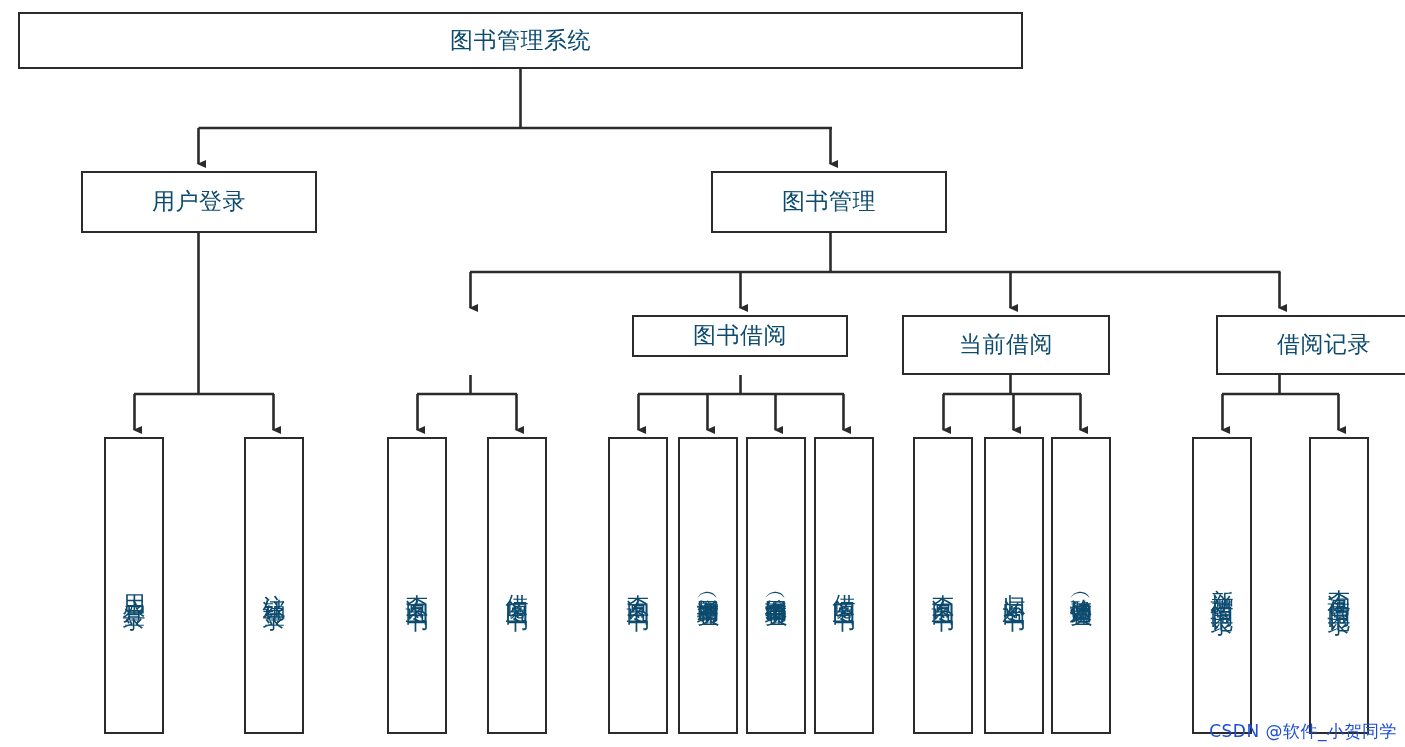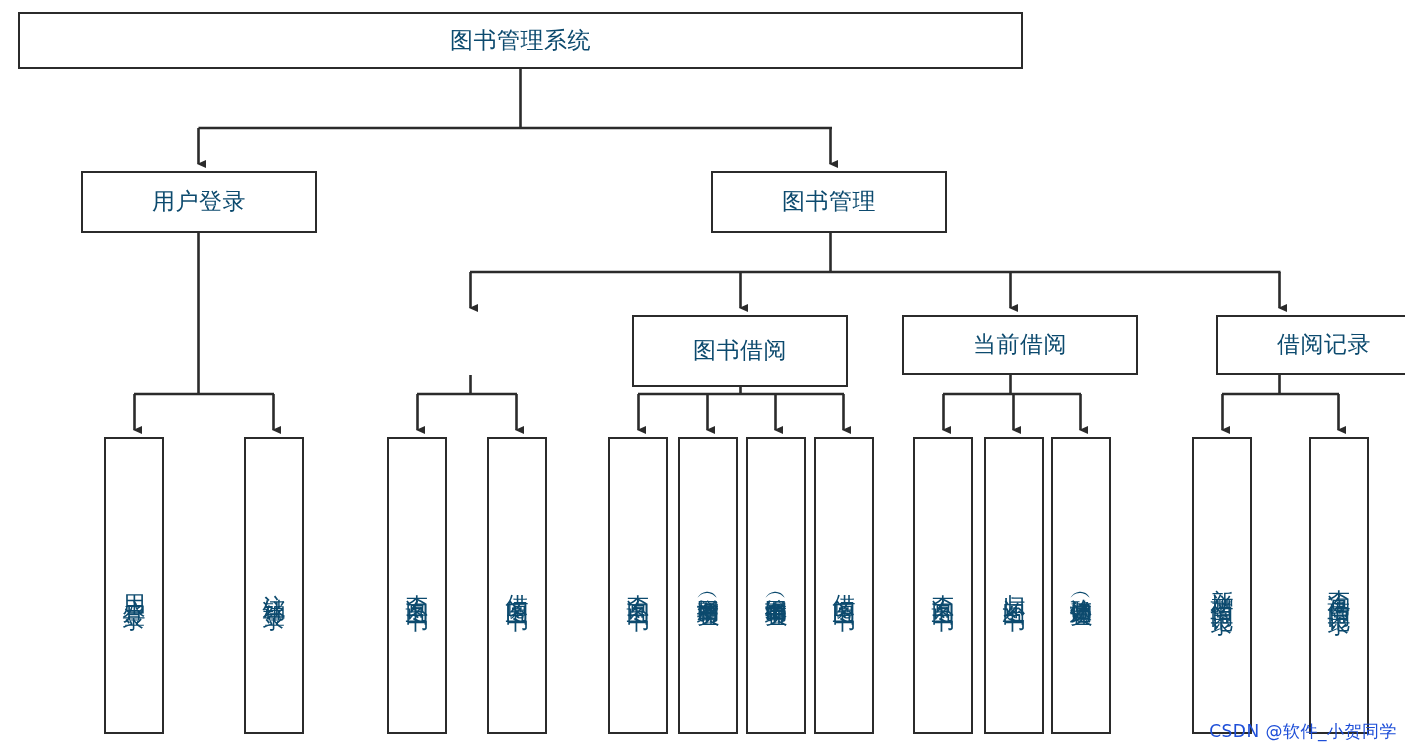--- a/index.html
+++ b/index.html
@@ -152,24 +152,24 @@
     <span class="label">图书管理系统</span>
   </div>
 
   <div class="node horiz" style="left:81px; top:171px; width:236px; height:62px;">
     <span class="label">用户登录</span>
   </div>
   <div class="node horiz" style="left:711px; top:171px; width:236px; height:62px;">
     <span class="label">图书管理</span>
   </div>
 
-  <div class="node horiz" style="left:632px; top:315px; width:216px; height:72px;">
+  <div class="node horiz" style="left:632px; top:315px; width:216px; height:42px;">
     <span class="label">图书借阅</span>
   </div>
-  <div class="node horiz" style="left:902px; top:315px; width:236px; height:60px;">
+  <div class="node horiz" style="left:902px; top:315px; width:208px; height:60px;">
     <span class="label">当前借阅</span>
   </div>
   <div class="node horiz" style="left:1216px; top:315px; width:216px; height:60px;">
     <span class="label">借阅记录</span>
   </div>
 
   <div class="node vert" style="left:104px; top:437px; width:60px; height:297px;">
     <span class="label">用户登录</span>
   </div>
   <div class="node vert" style="left:244px; top:437px; width:60px; height:297px;">

